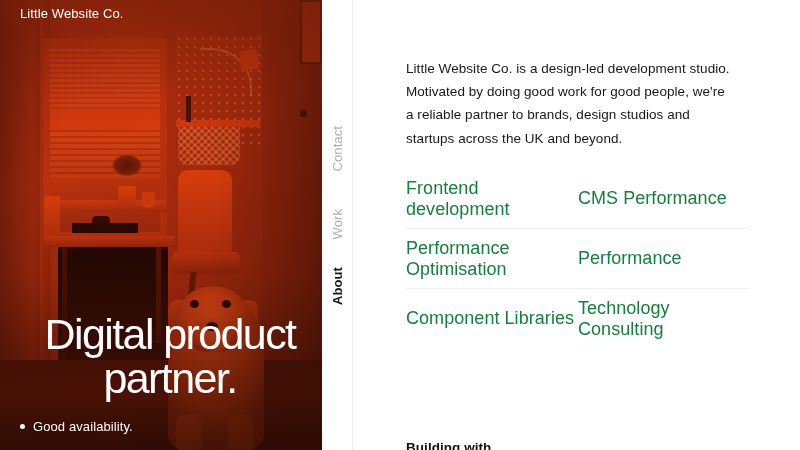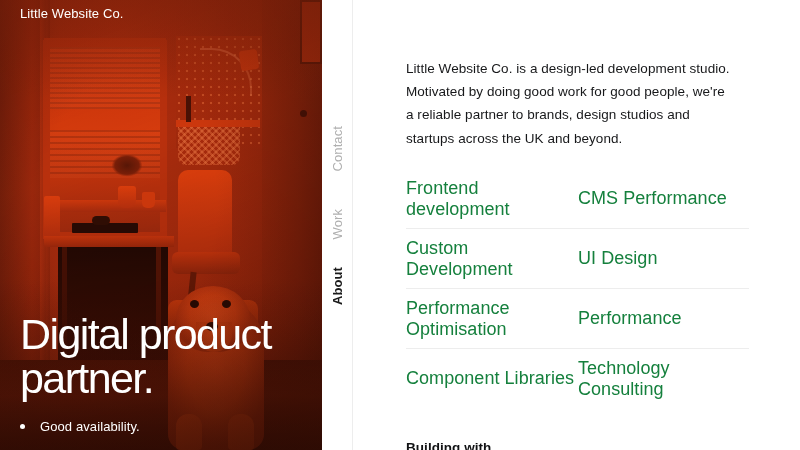--- a/index.html
+++ b/index.html
@@ -317,34 +317,35 @@
     left: 20px; top: 6px;
     color: #ffffff;
     font-size: 13px;
     letter-spacing: .1px;
     z-index: 5;
   }
   .hero-bottom {
     position: absolute;
     left: 20px; bottom: 16px;
     z-index: 5;
+    text-align: center;
   }
   .hero-headline {
     color: #ffffff;
     font-size: 43px;
     line-height: 1.02;
     letter-spacing: -1.6px;
     margin: 0 0 18px 0;
     font-weight: 400;
     max-width: 300px;
   }
   .hero-availability {
     display: flex;
     align-items: center;
-    gap: 15px;
+    gap: 8px;
     color: #ffffff;
     font-size: 13px;
     letter-spacing: .1px;
   }
   .avail-dot {
     width: 5px;
     height: 5px;
     border-radius: 50%;
     background: #ffffff;
     flex: 0 0 5px;
@@ -507,24 +508,20 @@
     <p class="intro">Little Website Co. is a design-led development studio. Motivated by doing good work for good people, we're a reliable partner to brands, design studios and startups across the UK and beyond.</p>
 
 
     <table class="svc-table">
       <tbody>
         <tr>
           <td class="col1">Frontend development</td>
           <td class="col2">CMS Performance</td>
         </tr>
         <tr>
-          <td class="col1">Custom Development</td>
-          <td class="col2">UI Design</td>
-        </tr>
-        <tr>
           <td class="col1">Performance Optimisation</td>
           <td class="col2">Performance</td>
         </tr>
         <tr>
           <td class="col1">Component Libraries</td>
           <td class="col2">Technology Consulting</td>
         </tr>
       </tbody>
     </table>
 

